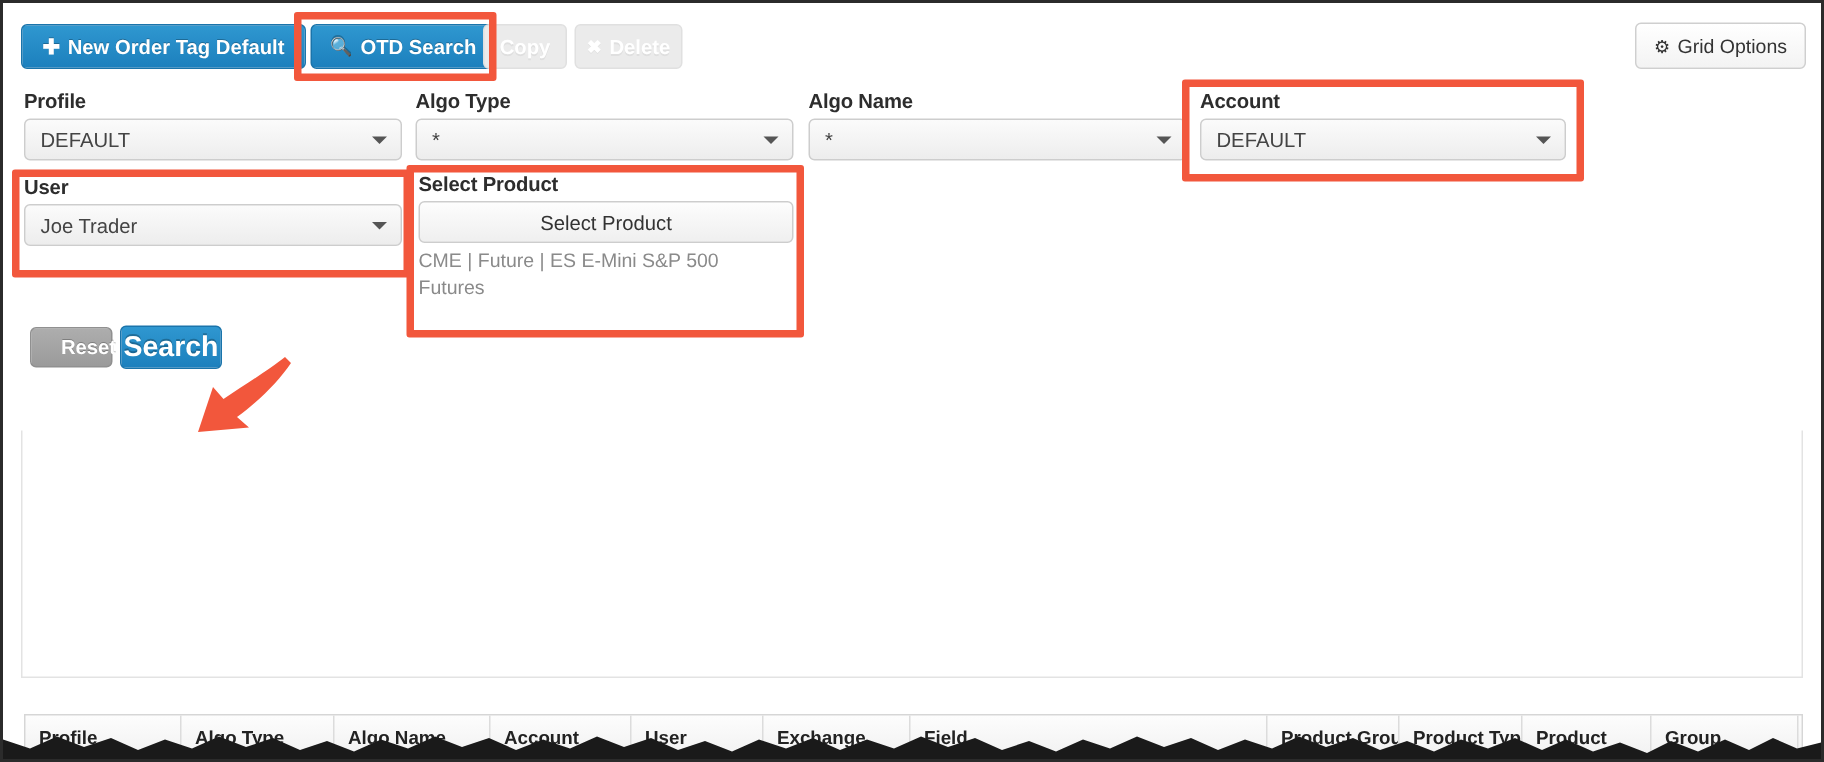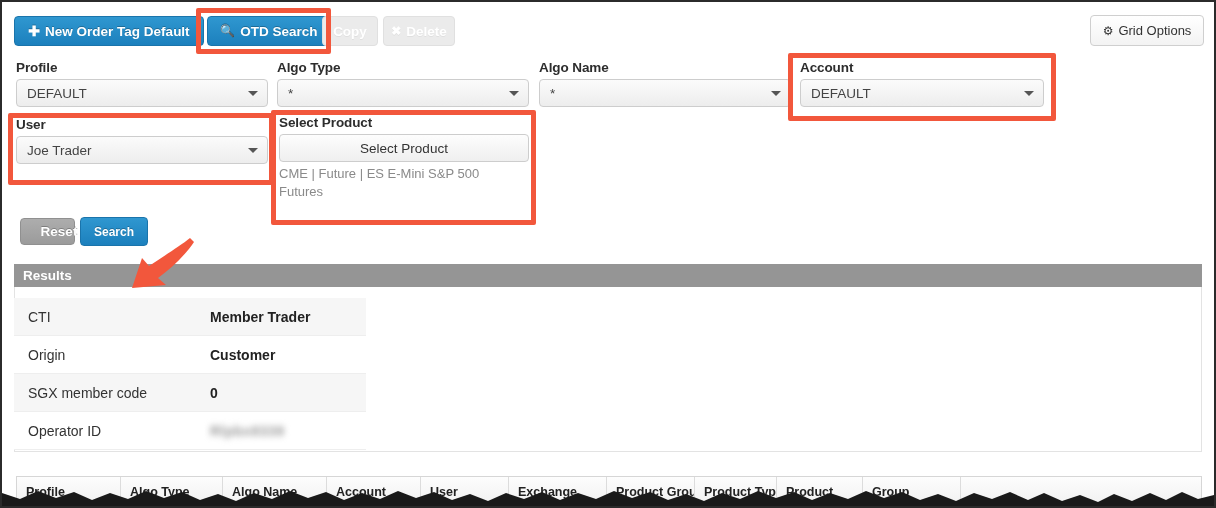--- a/index.html
+++ b/index.html
@@ -92,21 +92,21 @@
       border-radius:2px;pointer-events:none;}
   #hl-otd{left:194px;top:6px;width:135px;height:46px;}
   #hl-account{left:786px;top:51px;width:268px;height:68px;}
   #hl-user{left:6px;top:111px;width:266px;height:72px;}
   #hl-product{left:269px;top:108px;width:265px;height:115px;}
 
   
   #btn-reset{position:absolute;left:18px;top:216px;width:55px;height:27px;
              font-size:13.5px;border-radius:4px;}
   #btn-search{position:absolute;left:78px;top:215px;width:68px;height:29px;
-              font-size:12px;border-radius:4px;}
+              font-size:19px;border-radius:4px;}
 
   
   #results-bar{
     position:absolute;left:12px;top:262px;width:1188px;height:23px;
     background:#959595;color:#fff;font-size:13.5px;font-weight:bold;
     display:flex;align-items:center;padding-left:9px;box-sizing:border-box;
   }
   #results-panel{
     position:absolute;left:12px;top:285px;width:1188px;height:165px;
     background:#fff;border:1px solid #e3e3e3;border-top:none;box-sizing:border-box;
@@ -220,56 +220,34 @@
   <div class="hl" id="hl-user"></div>
   <div class="hl" id="hl-product"></div>
 
   <div class="btn btn-grey" id="btn-reset">
     <span>Reset</span>
   </div>
   <div class="btn btn-primary" id="btn-search">
     <span>Search</span>
   </div>
 
-  <div id="results-bar">
-    <span>Results</span>
-  </div>
   <div id="results-panel"></div>
-  <table id="results-table">
-    <tbody>
-        <tr>
-          <td class="k">CTI</td>
-          <td class="v">Member Trader</td>
-        </tr>
-        <tr>
-          <td class="k">Origin</td>
-          <td class="v">Customer</td>
-        </tr>
-        <tr>
-          <td class="k">SGX member code</td>
-          <td class="v">0</td>
-        </tr>
-        <tr>
-          <td class="k">Operator ID</td>
-          <td class="v "><span class="redacted">Rlpbx8339</span></td>
-        </tr>
-      </tbody>
-  </table>
 
   <svg id="arrow" viewBox="0 0 80 52">
     <path d="M74 4 C66 16, 52 30, 38 40 L46 47 L12 50 L22 20 L29 28 C44 18, 60 8, 70 0 Z" fill="#f2573c"></path>
   </svg>
 
   <div id="grid-head">
       <div class="gh" style="width: 104px;">Profile</div>
       <div class="gh" style="width: 102px;">Algo Type</div>
       <div class="gh" style="width: 104px;">Algo Name</div>
       <div class="gh" style="width: 94px;">Account</div>
       <div class="gh" style="width: 88px;">User</div>
       <div class="gh" style="width: 98px;">Exchange</div>
+      <div class="gh" style="width: 238px;">Field</div>
       <div class="gh" style="width: 88px;">Product Group</div>
       <div class="gh" style="width: 82px;">Product Type</div>
       <div class="gh" style="width: 86px;">Product</div>
       <div class="gh" style="width: 98px;">Group</div>
     </div>
 
   <svg id="torn" viewBox="0 0 1216 26" preserveAspectRatio="none">
     <path fill="#1a1a1a" d="M0,26 L1216,26 L1216,14
       L1196,19 L1180,12 L1164,20 L1148,13 L1130,21 L1112,14 L1096,22 L1078,15
       L1060,21 L1042,13 L1026,20 L1008,12 L990,19 L972,13 L954,21 L936,14

